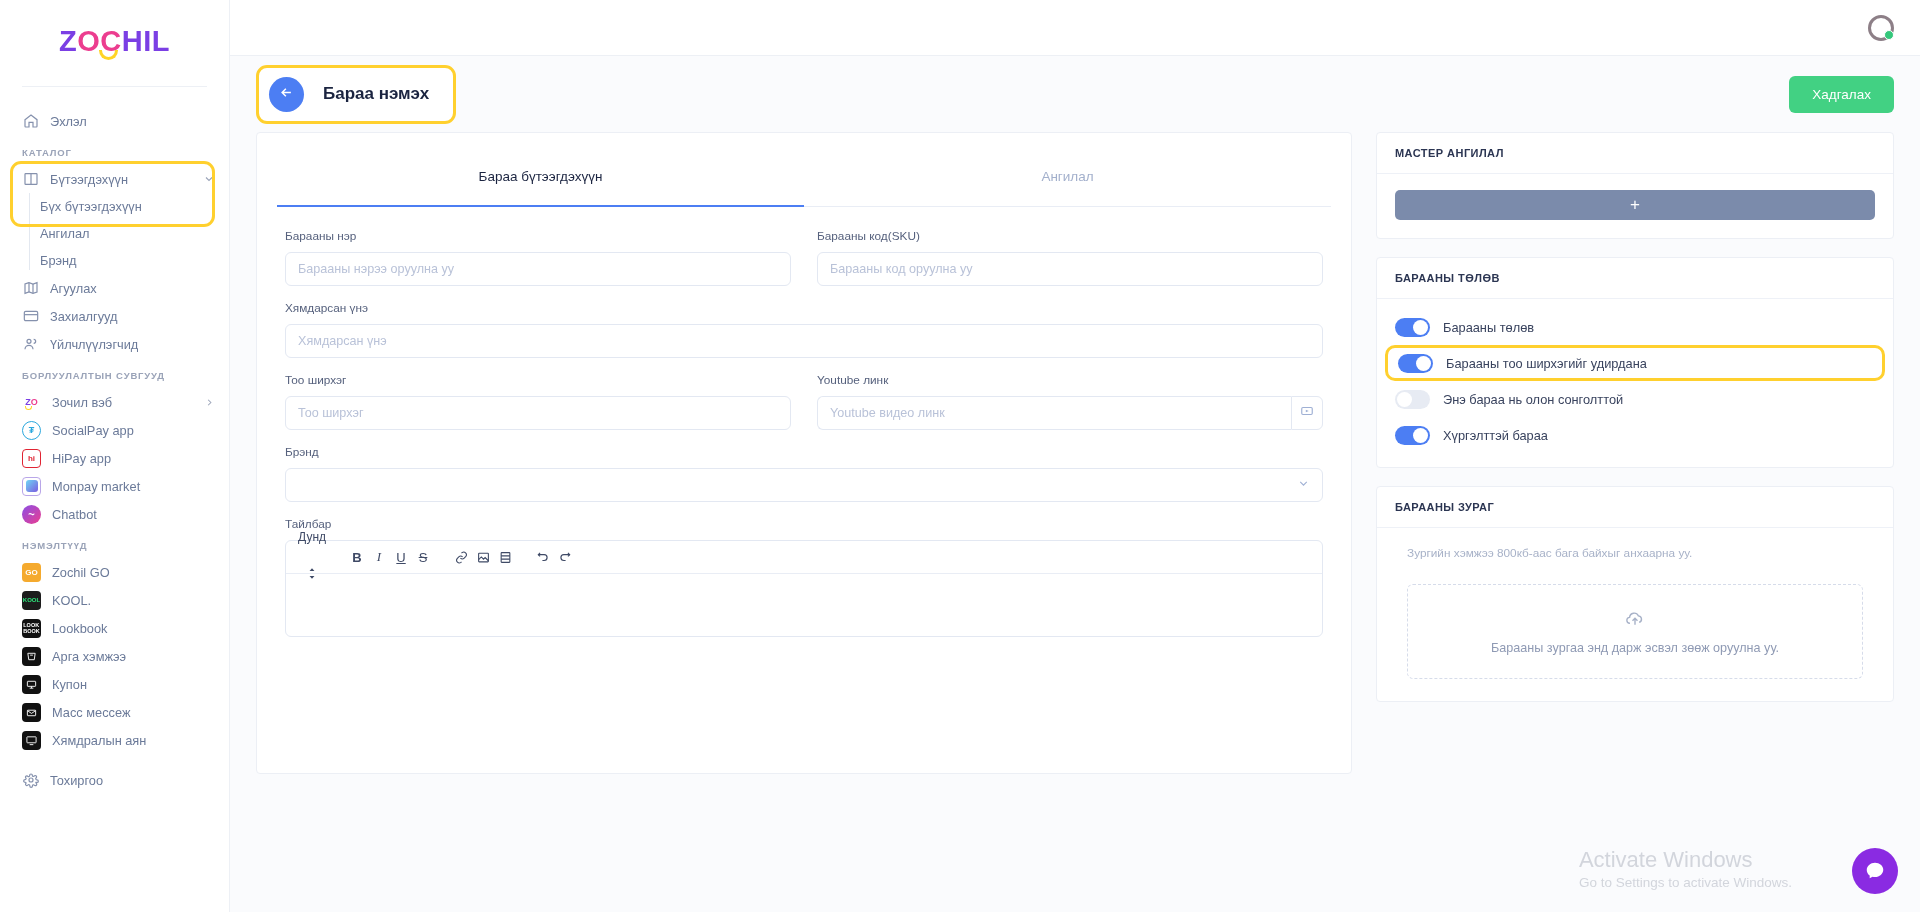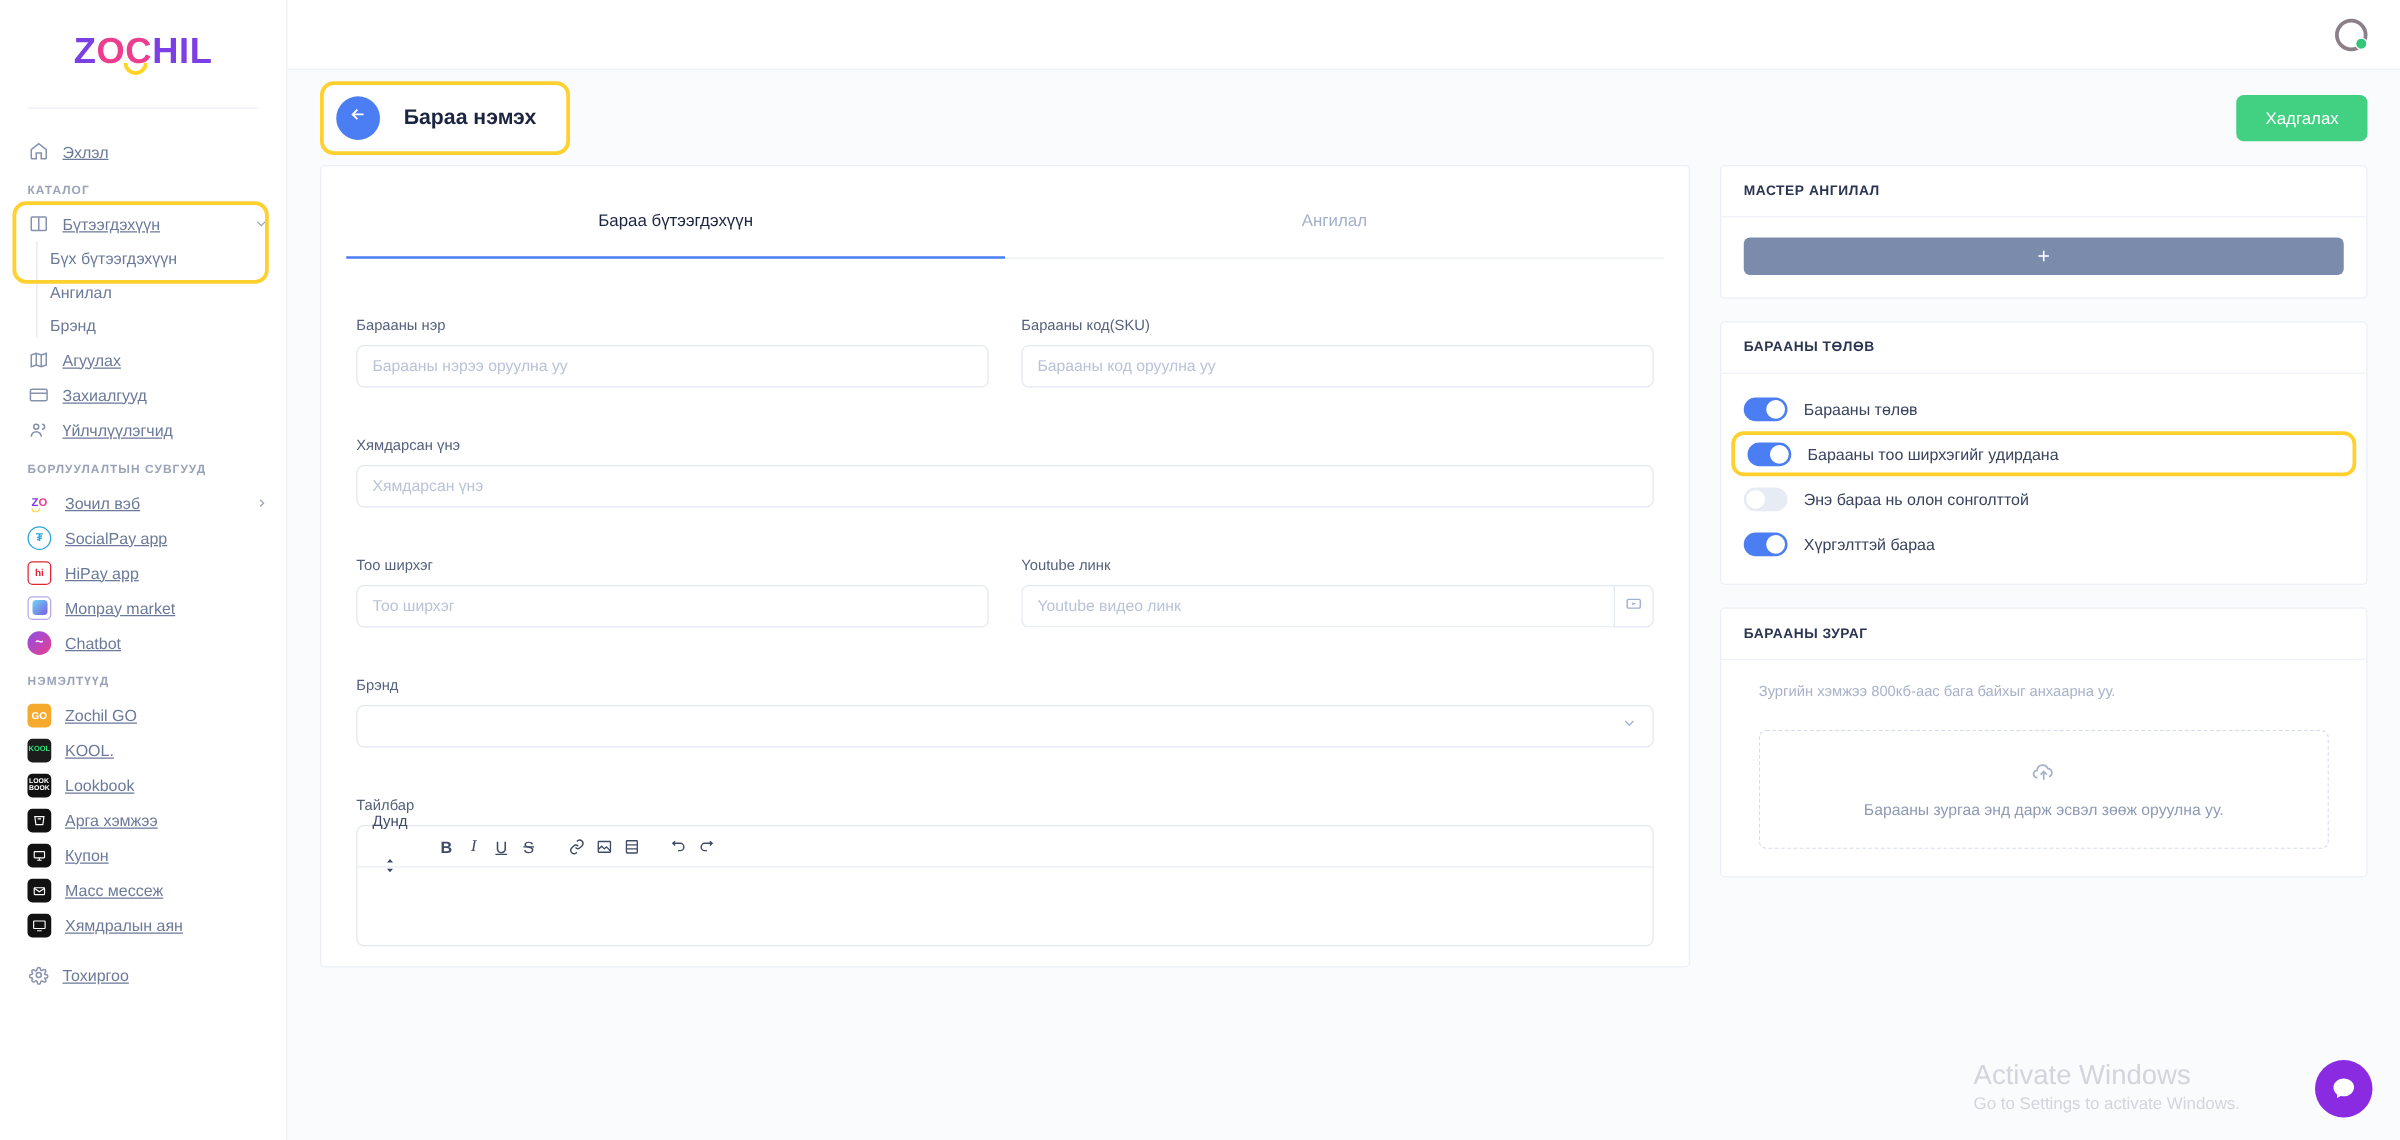--- a/index.html
+++ b/index.html
@@ -36,21 +36,21 @@
     font-size: 9.5px; font-weight: 700; color: #9aa3b8; letter-spacing: 0.85px;
     padding: 12px 0 7px 22px; text-transform: uppercase;
   }
   .nav-item {
     display: flex; align-items: center; gap: 11px;
     height: 28px; padding: 0 14px 0 22px; cursor: pointer;
     font-size: 12.8px; color: #6b7a99; position: relative;
   }
   .nav-item .ic { width: 17px; height: 17px; flex: 0 0 17px; display:flex; align-items:center; justify-content:center; }
   .nav-item .ic svg { display:block; }
-  .nav-item .lbl { white-space: nowrap; text-decoration: underline; }
+  .nav-item .lbl { white-space: nowrap; }
   .nav-item .chev { margin-left: auto; color: #9aa3b8; display:flex; }
   .nav-sub {
     display: flex; align-items: center; height: 27px;
     padding-left: 40px; font-size: 12.8px; color: #6b7a99; cursor: pointer;
     position: relative;
   }
   .sub-group { position: relative; }
   .sub-group:before {
     content: ""; position: absolute; left: 29px; top: 0; bottom: 4px;
     width: 1px; background: #e3e8f0;
@@ -115,21 +115,21 @@
   .tabs { display: flex; padding: 0 20px; }
   .tab {
     flex: 1; text-align: center; padding: 36px 0 21px 0;
     font-size: 13.5px; color: #a3b0cc; cursor: pointer;
     border-bottom: 1px solid #e9edf5;
   }
   .tab.active { color: #1b2440; border-bottom: 2.5px solid #4c7ef3; }
 
   .form { padding: 22px 28px 0 28px; }
   .row { display: flex; gap: 26px; margin-bottom: 15px; }
-  .fld { flex: 1; min-width: 0; margin-top: 24px; }
+  .fld { flex: 1; min-width: 0; }
   .flabel { font-size: 11.8px; color: #56617d; display:block; margin-bottom: 9px; }
   .finput {
     width: 100%; height: 34px; border: 1px solid #e3e8f2; border-radius: 6px;
     padding: 0 12px; font-size: 12.6px; color: #2b3552; background: #fff;
     font-family: "Liberation Sans", sans-serif; outline: none;
   }
   .finput::placeholder { color: #b9c2d8; }
   .input-grp { display: flex; }
   .input-grp .finput { border-radius: 6px 0 0 6px; border-right: none; }
   .grp-btn {

